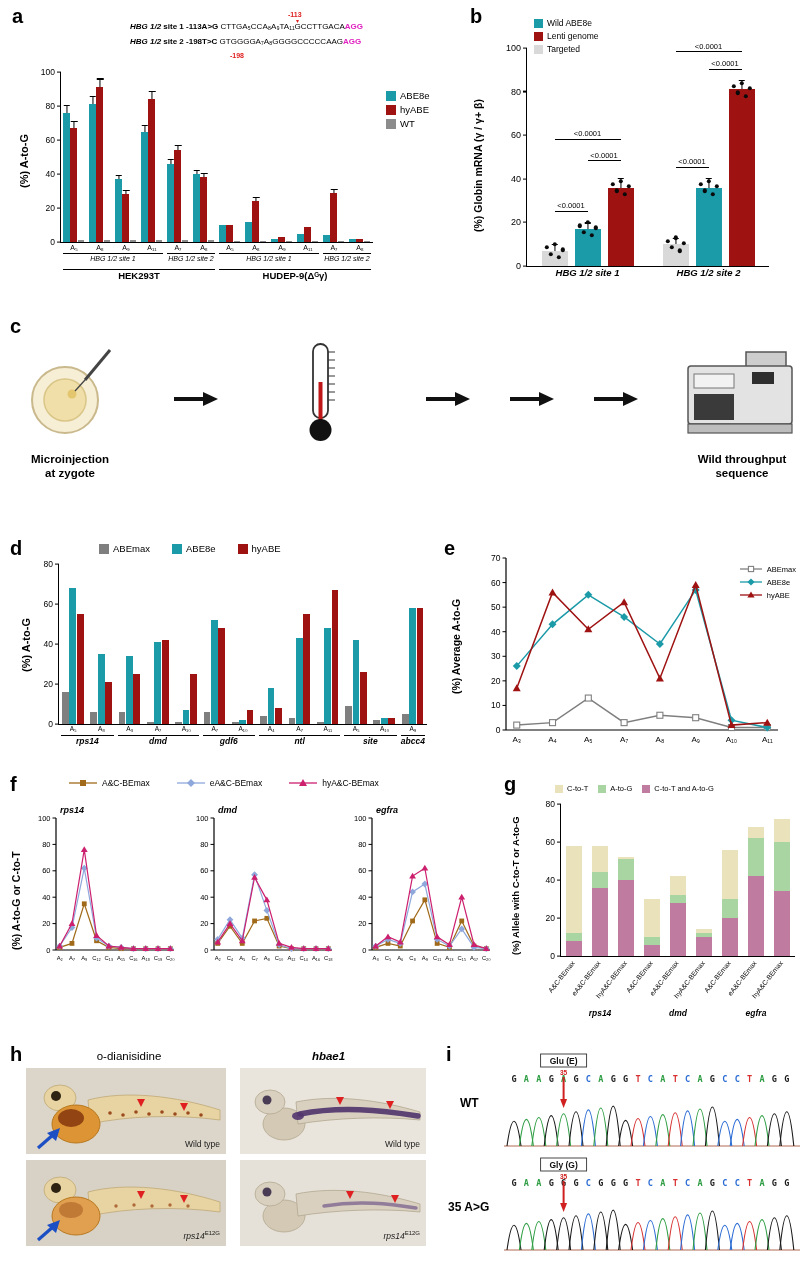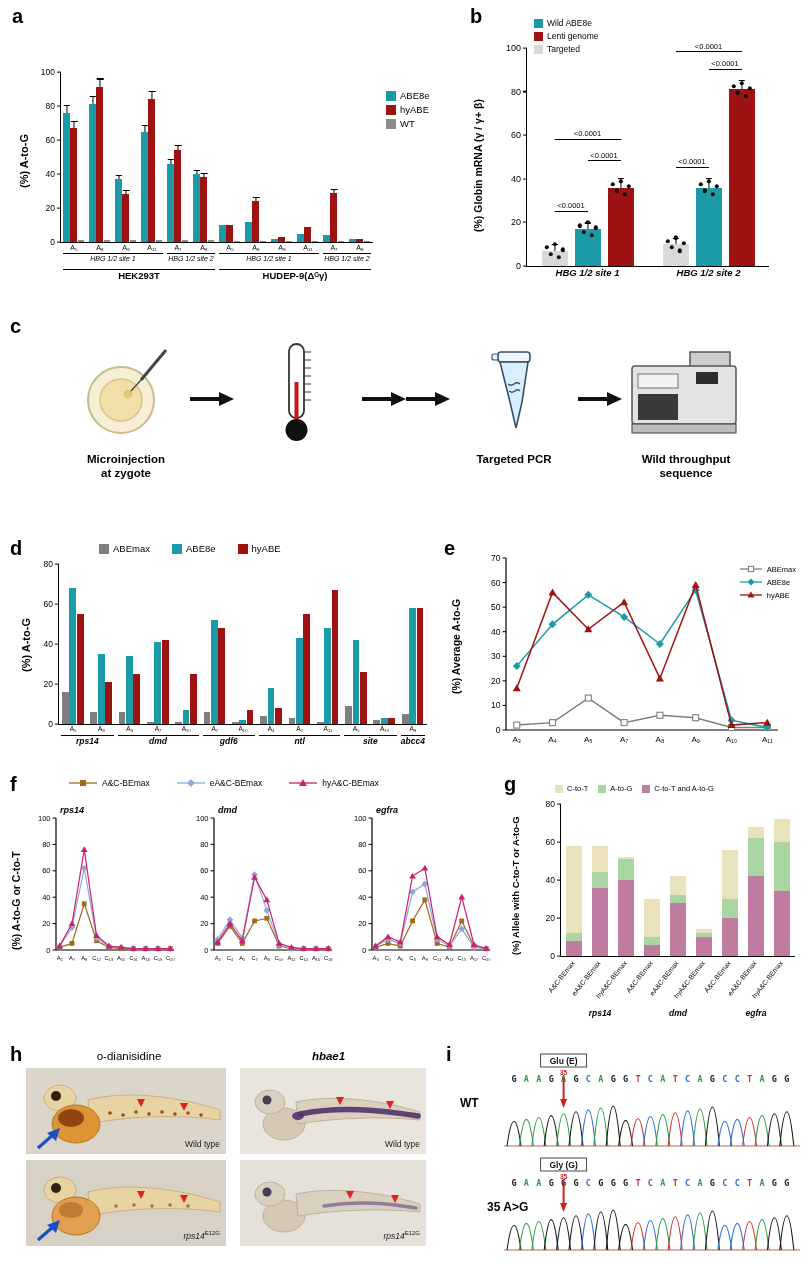--- a/index.html
+++ b/index.html
@@ -26,41 +26,50 @@
   .sw { display:inline-block; margin-right:4px; flex:none; }
   .xrot { position:absolute; top:calc(100% + 4px); white-space:nowrap; font-size:6.8px; transform:rotate(-52deg); transform-origin:right top; line-height:1; }
   .glab { position:absolute; text-align:center; font-style:italic; font-weight:bold; font-size:8.5px; }
   .seqwrap { position:absolute; left:126px; top:18px; width:330px; font-size:8px; line-height:14px; }
   .seqline { position:relative; white-space:nowrap; height:15px; }
   .seqline .gene { font-style:italic; font-weight:bold; }
   .seqline .rest { font-weight:bold; }
   .seqline .pam { color:#e020c0; font-weight:bold; }
   .sannot { position:absolute; color:#e02020; font-size:7px; font-weight:bold; line-height:1; }
   .sarrow { position:absolute; color:#e02020; font-size:6px; line-height:1; }
-  .flow { position:absolute; left:0; top:24px; width:800px; display:flex; justify-content:center; align-items:flex-start; }
+  .flow { position:absolute; left:0; top:24px; width:800px; display:flex; justify-content:space-between; align-items:flex-start; }
   .step { width:128px; flex:none; display:flex; flex-direction:column; align-items:center; }
   .stepicon { height:108px; display:flex; align-items:center; justify-content:center; }
   .stepcap { margin-top:6px; font-weight:bold; font-size:11.5px; text-align:center; white-space:pre-line; line-height:1.25; }
   .flowarrow { flex:none; margin-top:52px; }
   .himg { position:absolute; }
   .himg svg { display:block; }
   .hcap { position:absolute; right:6px; bottom:5px; font-size:8.5px; color:#1a1a1a; }
   .hcap .gene { font-style:italic; }
   .hcap sup { font-size:6px; }
   .hhdr { position:absolute; text-align:center; font-size:11.5px; }
   .tracename { position:absolute; font-size:12px; font-weight:bold; }
 </style>
 </head>
 <body>
 
 <div class="figure">
 
   <div class="panel" style="left:4px;top:2px;width:458px;height:310px;">
     <div class="plabel" style="left:8px;top:4px;">a</div>
     <div class="seqwrap">
+      <div class="seqline">
+        <span class="sannot" style="left:158px;top:-9px;">-113</span>
+        <span class="sarrow" style="left:166px;top:-2px;">▾</span>
+        <span class="gene">HBG 1/2</span><span class="rest"> site 1 -113A&gt;G </span><span>CTTGA₅CCA₈A₉TA₁₁GCCTTGACA</span><span class="pam">AGG</span>
+      </div>
+      <div class="seqline">
+        <span class="sannot" style="left:100px;bottom:-9px;">-198</span>
+        <span class="gene">HBG 1/2</span><span class="rest"> site 2 -198T&gt;C </span><span>GTGGGGA₇A₈GGGGCCCCCAAG</span><span class="pam">AGG</span>
+      </div>
     </div>
     <div class="rotlab" style="left:14px;top:186px;font-size:11px;">(%) A-to-G</div>
     <div class="plot" id="plot-a" style="left:56px;top:70px;width:312px;height:170px;">
         <div class="ytick" style="bottom: 0px; font-size: 8.5px;">0</div>
         <div class="ymark" style="bottom: 0px;"></div>
         <div class="ytick" style="bottom: 34px; font-size: 8.5px;">20</div>
         <div class="ymark" style="bottom: 34px;"></div>
         <div class="ytick" style="bottom: 68px; font-size: 8.5px;">40</div>
         <div class="ymark" style="bottom: 68px;"></div>
         <div class="ytick" style="bottom: 102px; font-size: 8.5px;">60</div>
@@ -319,32 +328,20 @@
       </div>
 
 
       <div class="flowarrow">
         <svg width="44" height="18">
             <line x1="0" y1="9" x2="31" y2="9" stroke="#111" stroke-width="4"></line>
             <polygon points="29,2 44,9 29,16" fill="#111"></polygon>
           </svg>
       </div>
 
-      <div class="step">
-        <div class="stepicon">
-          <svg width="64" height="96" viewBox="0 0 64 96">
-            <rect x="10" y="10" width="7" height="6" rx="2" fill="#eef6fc" stroke="#35506e" stroke-width="1.2"></rect>
-            <rect x="16" y="8" width="32" height="10" rx="3" fill="#eef6fc" stroke="#35506e" stroke-width="1.6"></rect>
-            <path d="M18,18 L46,18 L40,58 L34,84 L28,58 Z" fill="#dbeefb" stroke="#35506e" stroke-width="1.6"></path>
-            <path d="M26,40 q3,2.5 6,0 q3,-2.5 6,0" fill="none" stroke="#35506e" stroke-width="1.4"></path>
-            <path d="M27,47 q3,2.5 6,0 q3,-2.5 5,0" fill="none" stroke="#35506e" stroke-width="1.4"></path>
-          </svg>
-        </div>
-        <div class="stepcap">Targeted PCR</div>
-      </div>
 
       <div class="flowarrow">
         <svg width="44" height="18">
             <line x1="0" y1="9" x2="31" y2="9" stroke="#111" stroke-width="4"></line>
             <polygon points="29,2 44,9 29,16" fill="#111"></polygon>
           </svg>
       </div>
 
       <div class="step">
         <div class="stepicon">
@@ -944,21 +941,21 @@
         <path d="M 267.40000000000003 94 Q 274.40000000000003 29.400000000000006 281.40000000000003 94" fill="none" stroke="#1a1a1a" stroke-width="1.1"></path>
         <text x="274.40000000000003" y="30" text-anchor="middle" font-size="8.5" font-weight="bold" fill="#1a1a1a" font-family="&quot;DejaVu Sans Mono&quot;, monospace">G</text>
         <path d="M 279.8 94 Q 286.8 25.60000000000001 293.8 94" fill="none" stroke="#1a1a1a" stroke-width="1.1"></path>
         <text x="286.8" y="30" text-anchor="middle" font-size="8.5" font-weight="bold" fill="#1a1a1a" font-family="&quot;DejaVu Sans Mono&quot;, monospace">G</text>
         <rect x="40.6" y="2" width="46" height="13" fill="none" stroke="#333" stroke-width="0.9"></rect>
         <text x="63.6" y="12" text-anchor="middle" font-size="8.5" font-weight="bold" fill="#111">Glu (E)</text>
         <text x="63.6" y="23" text-anchor="middle" font-size="6.5" fill="#d02020" font-weight="bold">35</text>
         <line x1="63.6" y1="25" x2="63.6" y2="49" stroke="#d02020" stroke-width="2"></line>
         <polygon points="60.1,47 67.1,47 63.6,56" fill="#d02020"></polygon>
       </svg>
-    <div class="tracename" style="left:6px;top:156px;margin-left:39px;">35 A&gt;G</div>
+    <div class="tracename" style="left:6px;top:156px;">35 A&gt;G</div>
     <svg id="svg-i2" width="304" height="100" style="position:absolute;left:58px;top:112px;">
         <line x1="4" y1="94" x2="300" y2="94" stroke="#b06a50" stroke-width="1"></line>
         <path d="M 7 94 Q 14 44.6 21 94" fill="none" stroke="#1a1a1a" stroke-width="1.1"></path>
         <text x="14" y="30" text-anchor="middle" font-size="8.5" font-weight="bold" fill="#1a1a1a" font-family="&quot;DejaVu Sans Mono&quot;, monospace">G</text>
         <path d="M 19.4 94 Q 26.4 40.800000000000004 33.4 94" fill="none" stroke="#2f9e44" stroke-width="1.1"></path>
         <text x="26.4" y="30" text-anchor="middle" font-size="8.5" font-weight="bold" fill="#2f9e44" font-family="&quot;DejaVu Sans Mono&quot;, monospace">A</text>
         <path d="M 31.799999999999997 94 Q 38.8 37 45.8 94" fill="none" stroke="#2f9e44" stroke-width="1.1"></path>
         <text x="38.8" y="30" text-anchor="middle" font-size="8.5" font-weight="bold" fill="#2f9e44" font-family="&quot;DejaVu Sans Mono&quot;, monospace">A</text>
         <path d="M 44.2 94 Q 51.2 33.2 58.2 94" fill="none" stroke="#1a1a1a" stroke-width="1.1"></path>
         <text x="51.2" y="30" text-anchor="middle" font-size="8.5" font-weight="bold" fill="#1a1a1a" font-family="&quot;DejaVu Sans Mono&quot;, monospace">G</text>

